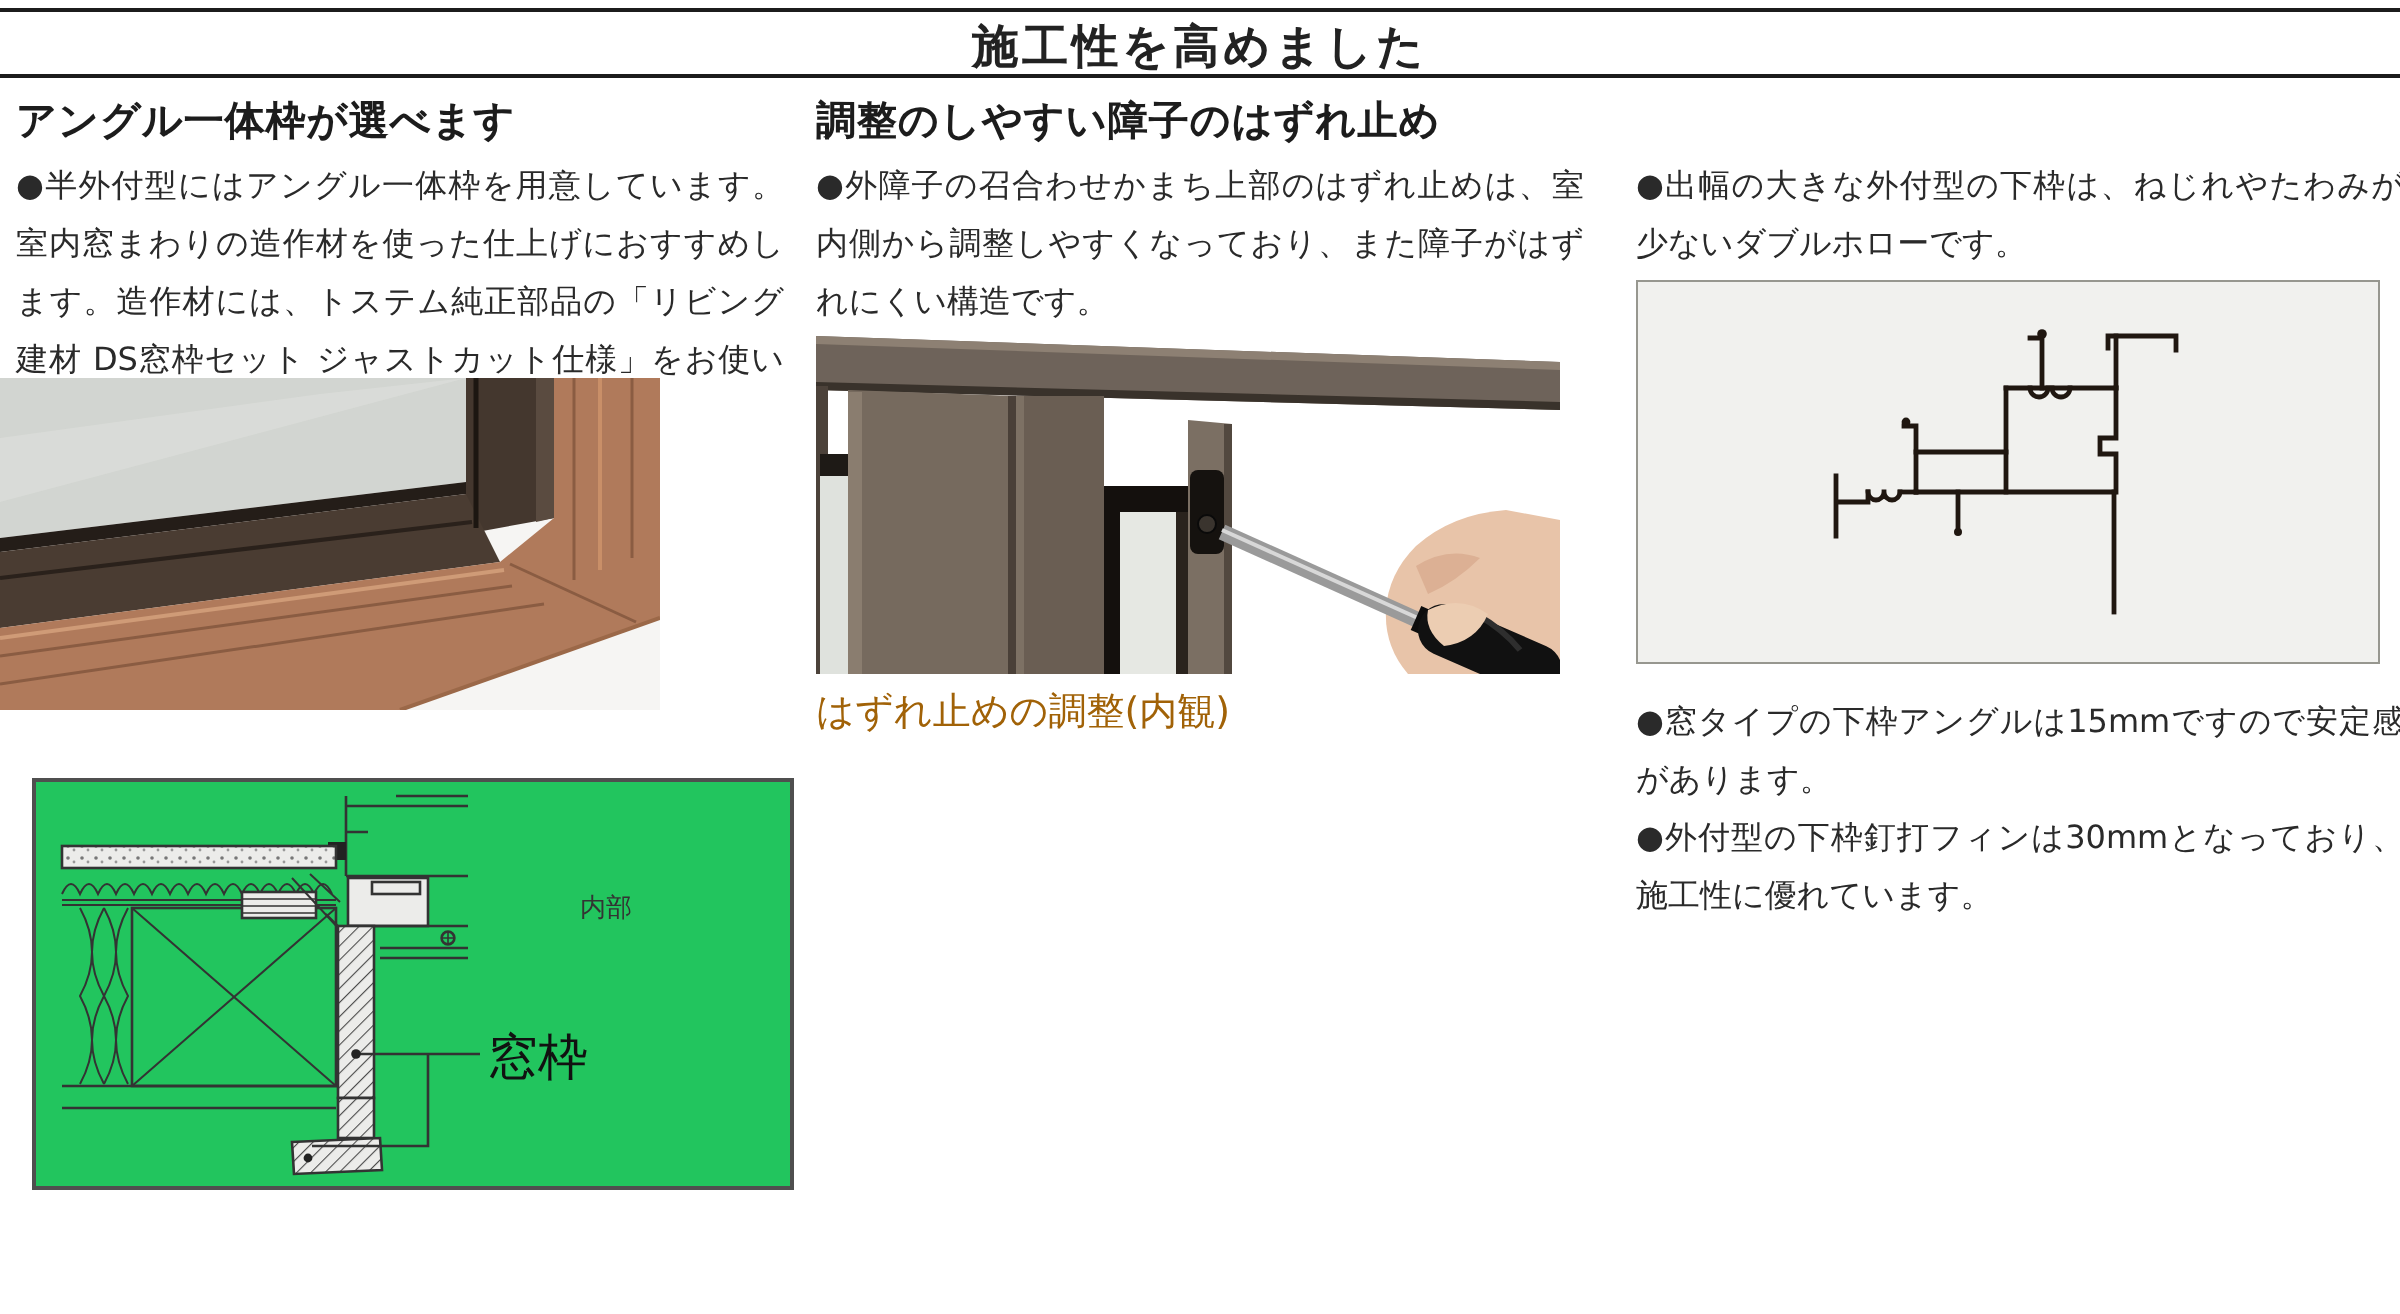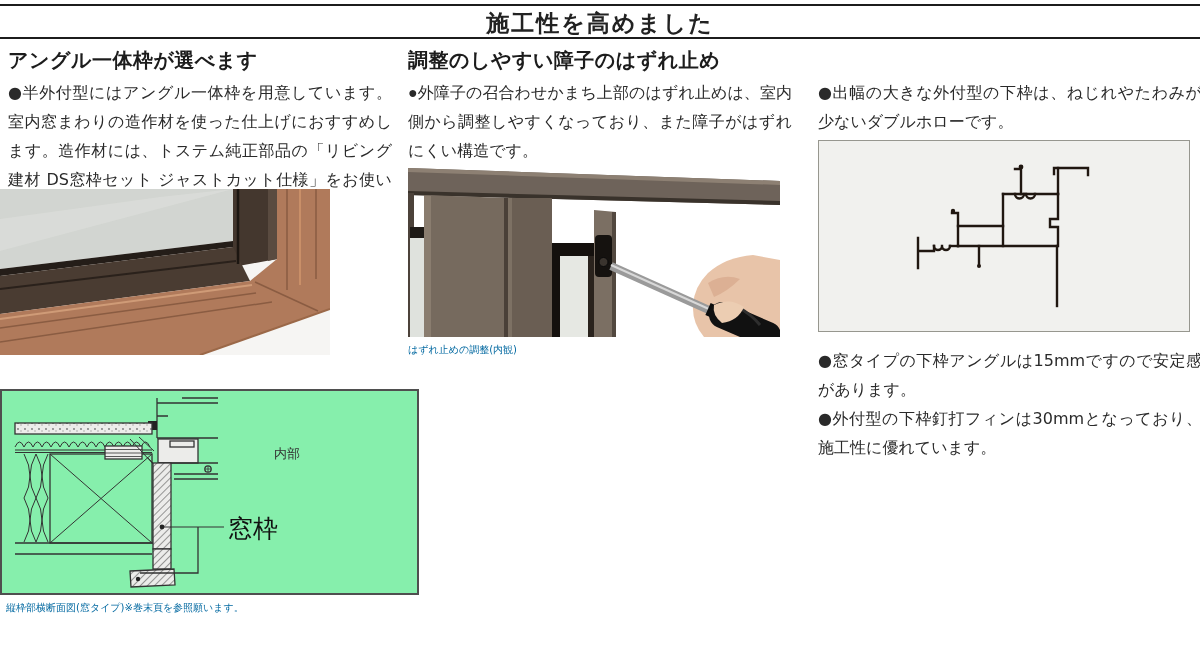--- a/index.html
+++ b/index.html
@@ -10,33 +10,33 @@
   .rule { position:absolute; left:0; width:1200px; height:2px; background:#1c1c1c; }
   .rule.top { top:4px; }
   .rule.bottom { top:37px; }
   .page-title { position:absolute; top:8px; left:0; width:1200px; text-align:center;
                 font-size:23px; font-weight:bold; letter-spacing:2px; color:#222; }
 
   .col-heading { position:absolute; font-size:20px; font-weight:bold; letter-spacing:0.5px; color:#1c1c1c; white-space:nowrap; }
   .col-body, .bullet { font-size:16px; line-height:29px; color:#2a2a2a;
                        text-align:justify; overflow-wrap:anywhere; line-break:anywhere; }
   .col-body { position:absolute; width:384px; }
-  .caption { position:absolute; font-size:10px; color:#0369a1; white-space:nowrap; }
+  .caption { position:absolute; font-size:19px; color:#a16207; white-space:nowrap; }
 
   .h1 { left:8px;   top:47px;text-align:right; }
   .h2 { left:408px; top:47px; }
   .h3 { left:818px; top:47px; }
   .b1 { left:8px;   top:78px; }
-  .b2 { left:408px; top:78px;font-family:Liberation Serif, serif; }
+  .b2 { left:408px; top:78px; }
   .b3 { left:818px; top:78px; }
 
   .photo-left  { position:absolute; left:0;     top:189px; width:330px; height:166px; }
   .cap1        { left:8px; top:359px; }
-  .diagram-left{ position:absolute; left:0;   top:389px; width:419px; height:206px;
-                 background:#86efac; border:2px solid #4f4f4f; }
+  .diagram-left{ position:absolute; left:16px;   top:389px; width:381px; height:206px;
+                 background:#22c55e; border:2px solid #4f4f4f; }
   .cap2        { left:6px; top:601px; }
 
   .photo-mid   { position:absolute; left:408px; top:165px; width:372px; height:172px; }
   .cap3        { left:408px; top:343px; }
 
   .diagram-right{ position:absolute; left:818px; top:140px; width:372px; height:192px;
                   background:#f1f1ee; border:1px solid #97978f; }
   .bullets { position:absolute; left:818px; top:346px; width:384px; }
   .bullet { margin:0; }
 
@@ -133,21 +133,20 @@
 
         <path d="M196,136 V182 H138"></path>
 
         <path d="M160,136 H222" stroke-width="1.2"></path>
         <circle cx="160" cy="136" r="2.4" fill="#222" stroke="none"></circle>
       </g>
       <text x="272" y="67" font-size="13" fill="#333">内部</text>
       <text x="226" y="146" font-size="25" fill="#111">窓枠</text>
     </svg>
   </div>
-  <p class="caption cap2">縦枠部横断面図(窓タイプ)※巻末頁を参照願います。</p>
 
   <h2 class="col-heading h2">調整のしやすい障子のはずれ止め</h2>
   <p class="col-body b2">●外障子の召合わせかまち上部のはずれ止めは、室内側から調整しやすくなっており、また障子がはずれにくい構造です。</p>
 
   <div class="photo-mid">
     <svg width="372" height="172" viewBox="0 0 372 172">
       <rect x="0" y="0" width="372" height="172" fill="#ffffff"></rect>
 
       <polygon points="0,3 372,16 372,40 0,30" fill="#6e635a"></polygon>
       <polygon points="0,3 372,16 372,20 0,7" fill="#8d8073"></polygon>

